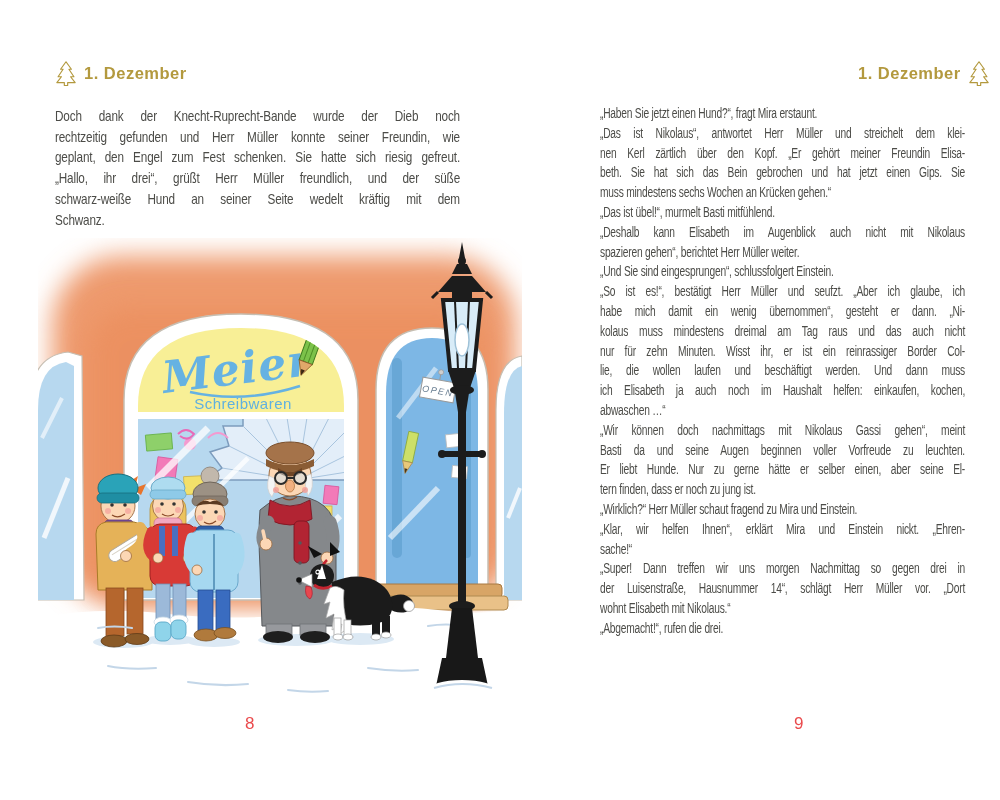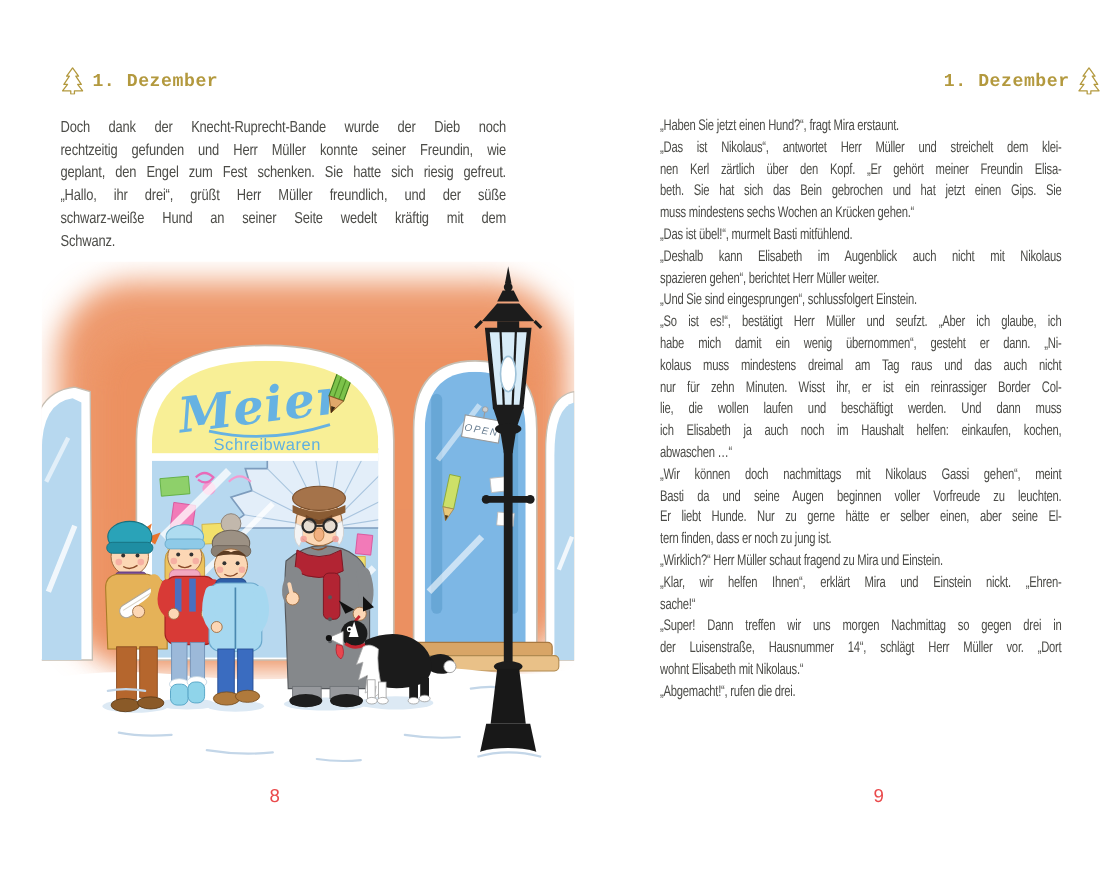--- a/index.html
+++ b/index.html
@@ -6,21 +6,21 @@
     --header-gold:#b3993e;
     --page-red:#ea4a4c;
     --text-grey:#4c4c48;
     --sign-blue:#5fb0e0;
     --wall-orange:#ee9a6d;
   }
   html,body{margin:0;padding:0;width:1000px;height:800px;overflow:hidden;background:#ffffff;}
   .spread{position:relative;width:1000px;height:800px;background:#fff;font-family:"Liberation Sans",sans-serif;}
 
   .chapter-header{position:absolute;top:60px;display:flex;align-items:center;gap:8px;
-    color:var(--header-gold);font-family:Liberation Mono, monospace;font-weight:bold;
+    color:var(--header-gold);font-family:Liberation Sans, sans-serif;font-weight:bold;
     font-size:16.5px;letter-spacing:0.5px;white-space:nowrap;}
   #header-left{left:56px;}
   #header-right{left:858px;}
   .tree-icon svg{display:block;}
 
   .body-text{position:absolute;color:var(--text-grey);transform-origin:0 0;}
   #left-body{left:55px;top:106px;width:500px;font-size:14.5px;line-height:20.7px;
     letter-spacing:-0.2px;transform:scaleX(0.81);}
   #right-body{left:600px;top:104px;width:500px;font-size:14px;line-height:19.8px;
     letter-spacing:-0.3px;transform:scaleX(0.73);}

